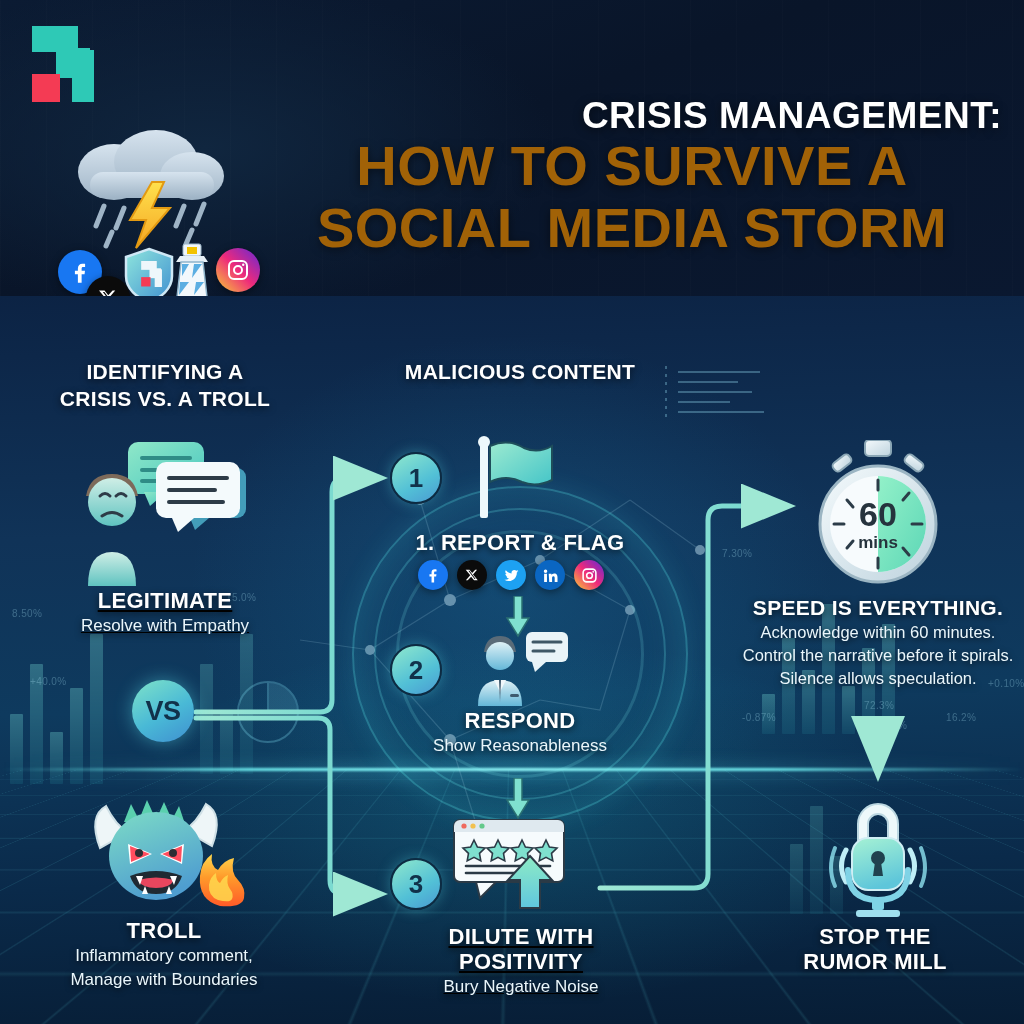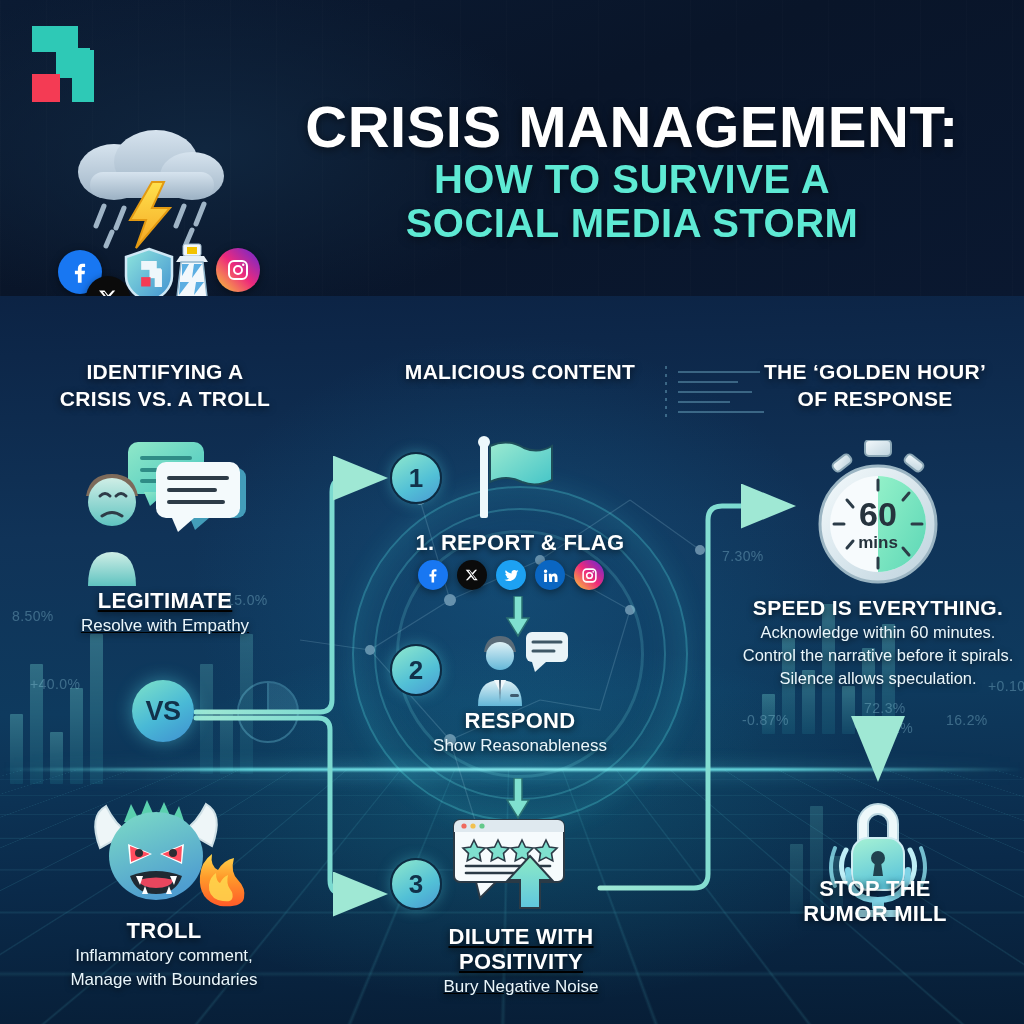--- a/index.html
+++ b/index.html
@@ -53,21 +53,21 @@
     position:absolute; left:0; top:762px; width:1024px; height:18px;
     background:linear-gradient(90deg, rgba(60,240,255,0) 0%, rgba(90,230,250,.22) 50%, rgba(60,240,255,0) 100%);
     filter:blur(7px);
   }
 
   
   .bars{ position:absolute; bottom:0; display:flex; align-items:flex-end; gap:7px; opacity:.30; }
   .bars i{ display:block; width:13px; background:linear-gradient(180deg,#7fe8e0,#1d6d86); border-radius:1px; }
 
   .decorpct{
-    position:absolute; color:#9fd8ea; opacity:.32; font-size:14px; letter-spacing:.4px;
+    position:absolute; color:#9fd8ea; opacity:.32; font-size:10px; letter-spacing:.4px;
     font-family:"Liberation Sans", sans-serif; white-space:nowrap;
   }
   .hexnet{ position:absolute; opacity:.45; }
 
   
   .logo{ position:absolute; left:22px; top:26px; width:84px; height:76px; }
   .logo span{ position:absolute; display:block; }
   .lg1{ left:10px;  top:0;   width:46px; height:26px; background:#2ec9b6; }
   .lg2{ left:34px;  top:22px;width:34px; height:30px; background:#2ec9b6; }
   .lg3{ left:50px;  top:24px;width:22px; height:52px; background:#2ec9b6; }
@@ -76,25 +76,25 @@
   
   .storm{ position:absolute; left:52px; top:120px; width:190px; height:130px; }
   .socials{ position:absolute; left:58px; top:250px; width:200px; height:60px; }
   .soc{ position:absolute; width:44px; height:44px; border-radius:50%; display:flex;
         align-items:center; justify-content:center; box-shadow:0 2px 8px rgba(0,0,0,.45); }
   .soc svg{ display:block; }
 
   
   .title{ position:absolute; left:262px; top:96px; width:740px; text-align:center; }
   .title .l1{
-    font-size:58px; font-weight:bold; color:#ffffff; letter-spacing:.5px;
-    line-height:1.06; text-shadow:0 2px 10px rgba(0,0,0,.55);
+    font-size:37px; font-weight:bold; color:#ffffff; letter-spacing:.5px;
+    line-height:1.06; text-shadow:0 2px 10px rgba(0,0,0,.55);text-align:right;
   }
   .title .l2, .title .l3{
-    font-size:40px; font-weight:bold; color:#5eead4; letter-spacing:.5px;
+    font-size:56px; font-weight:bold; color:#a16207; letter-spacing:.5px;
     line-height:1.10; text-shadow:0 2px 10px rgba(0,0,0,.5);
   }
 
   
   .colhead{
     position:absolute; text-align:center; color:#fff; font-weight:bold;
     font-size:21px; line-height:1.30; letter-spacing:.3px;
     text-shadow:0 2px 7px rgba(0,0,0,.6);
   }
   #ch1{ left:20px;  top:358px; width:290px; }
@@ -348,24 +348,20 @@
     </g>
   </svg>
 
   <div class="colhead" id="ch1">
     <div>IDENTIFYING A</div>
     <div>CRISIS VS. A TROLL</div>
   </div>
   <div class="colhead" id="ch2">
     <div>MALICIOUS CONTENT</div>
   </div>
-  <div class="colhead" id="ch3">
-    <div>THE ‘GOLDEN HOUR’</div>
-    <div>OF RESPONSE</div>
-  </div>
 
   <svg class="conn">
     <defs>
       <linearGradient id="cg1" x1="0" y1="0" x2="1" y2="0">
         <stop offset="0%" stop-color="#9fe8d4"></stop>
           <stop offset="100%" stop-color="#6fd5cf"></stop>
       </linearGradient>
       <marker id="ah" markerWidth="11" markerHeight="9" refX="9" refY="4.5" orient="auto">
         <path d="M0 0 L11 4.5 L0 9 Z" fill="#9fe8d4"></path>
       </marker>
@@ -660,18 +656,18 @@
       <g fill="none" stroke="#8fe3f0" stroke-width="4" stroke-linecap="round" opacity=".8">
         <path d="M17 48 q-8 20 0 38"></path>
           <path d="M103 48 q8 20 0 38"></path>
       </g>
       <path d="M30 70 q0 30 30 30 q30 0 30 -30" fill="none" stroke="#7fd3e6" stroke-width="6" stroke-linecap="round"></path>
       <rect x="54" y="98" width="12" height="12" rx="2" fill="#7fd3e6"></rect>
       <rect x="38" y="110" width="44" height="7" rx="3" fill="#9fdfee"></rect>
     </svg>
   </div>
 
-  <div class="cap" style="left:730px; top:876px; width:290px;">
+  <div class="cap" style="left:730px; top:924px; width:290px;">
     <div class="t">STOP THE</div>
     <div class="t">RUMOR MILL</div>
   </div>
 
 </div>
 
 </body></html>

